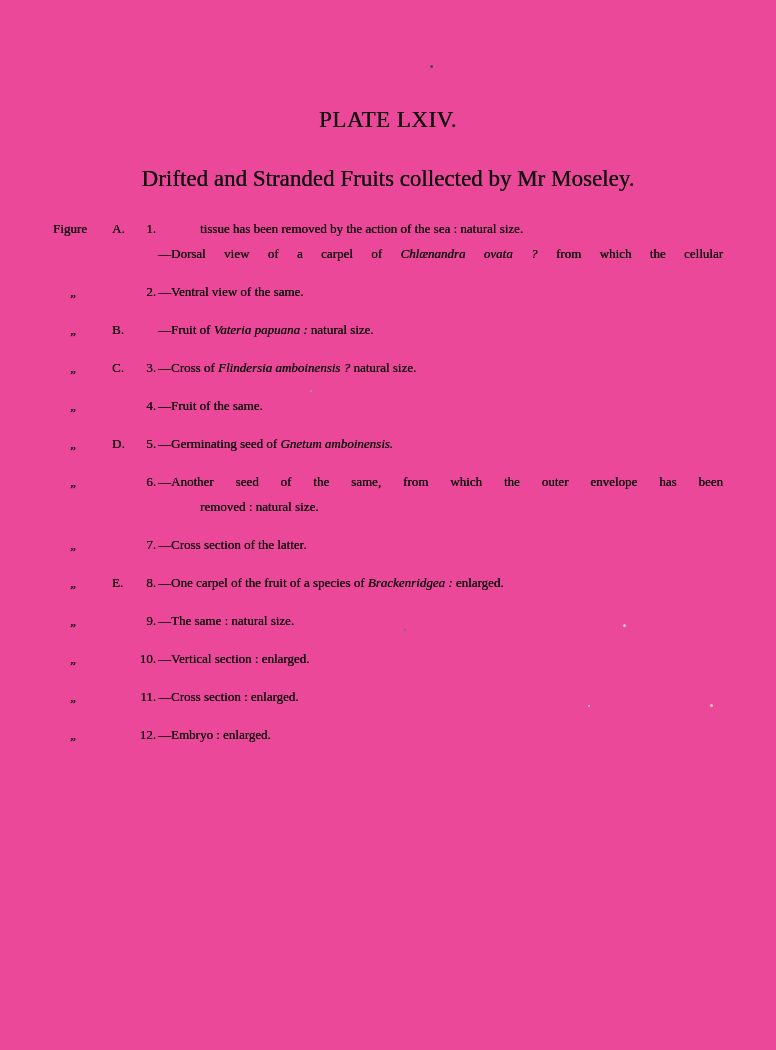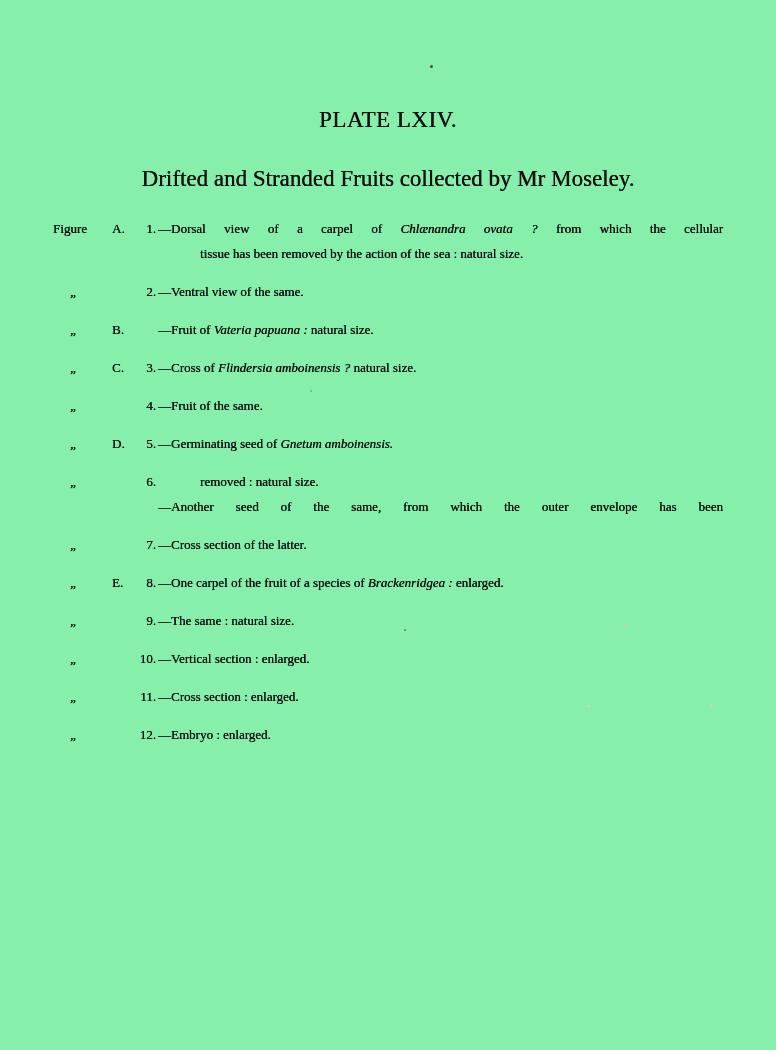--- a/index.html
+++ b/index.html
@@ -1,20 +1,20 @@
 <!DOCTYPE html>
 <html><head>
 <meta charset="utf-8">
 <style>
   html, body { margin: 0; padding: 0; background: #ffffff; }
   .page {
     position: relative;
     width: 776px;
     height: 1050px;
-    background: #86efac;
+    background: #ec4899;
     overflow: hidden;
     font-family: "Liberation Serif", "DejaVu Serif", serif;
     color: #121110;
     text-shadow: 0.3px 0 0 currentColor; 
   }
   .content { padding: 106px 53px 0 53px; }
   .plate-title {
     margin: 0;
     font-size: 23px;
     line-height: 28px;
@@ -54,22 +54,22 @@
 <div class="page">
   <div class="content">
     <h1 class="plate-title">PLATE LXIV.</h1>
     <p class="plate-subtitle">Drifted and Stranded Fruits collected by Mr Moseley.</p>
     <div class="figure-list">
         <div class="entry">
           <span class="c1">Figure</span>
           <span class="c2">A.</span>
           <span class="c3">1.</span>
           <div class="c4">
+            <div class="line cont"><span class="rm">tissue has been removed by the action of the sea : natural size.</span></div>
             <div class="line justify"><span class="rm">—Dorsal view of a carpel of </span><span class="it">Chlænandra ovata ?</span><span class="rm"> from which the cellular</span></div>
-            <div class="line cont"><span class="rm">tissue has been removed by the action of the sea : natural size.</span></div>
           </div>
         </div>
         <div class="entry">
           <span class="c1 ditto">„</span>
           <span class="c2"></span>
           <span class="c3">2.</span>
           <div class="c4">
             <div class="line"><span class="rm">—Ventral view of the same.</span></div>
           </div>
         </div>
@@ -103,22 +103,22 @@
           <span class="c3">5.</span>
           <div class="c4">
             <div class="line"><span class="rm">—Germinating seed of </span><span class="it">Gnetum amboinensis.</span></div>
           </div>
         </div>
         <div class="entry">
           <span class="c1 ditto">„</span>
           <span class="c2"></span>
           <span class="c3">6.</span>
           <div class="c4">
+            <div class="line justify"><span class="rm">—Another seed of the same, from which the outer envelope has been</span></div>
             <div class="line cont"><span class="rm">removed : natural size.</span></div>
-            <div class="line justify"><span class="rm">—Another seed of the same, from which the outer envelope has been</span></div>
           </div>
         </div>
         <div class="entry">
           <span class="c1 ditto">„</span>
           <span class="c2"></span>
           <span class="c3">7.</span>
           <div class="c4">
             <div class="line"><span class="rm">—Cross section of the latter.</span></div>
           </div>
         </div>

